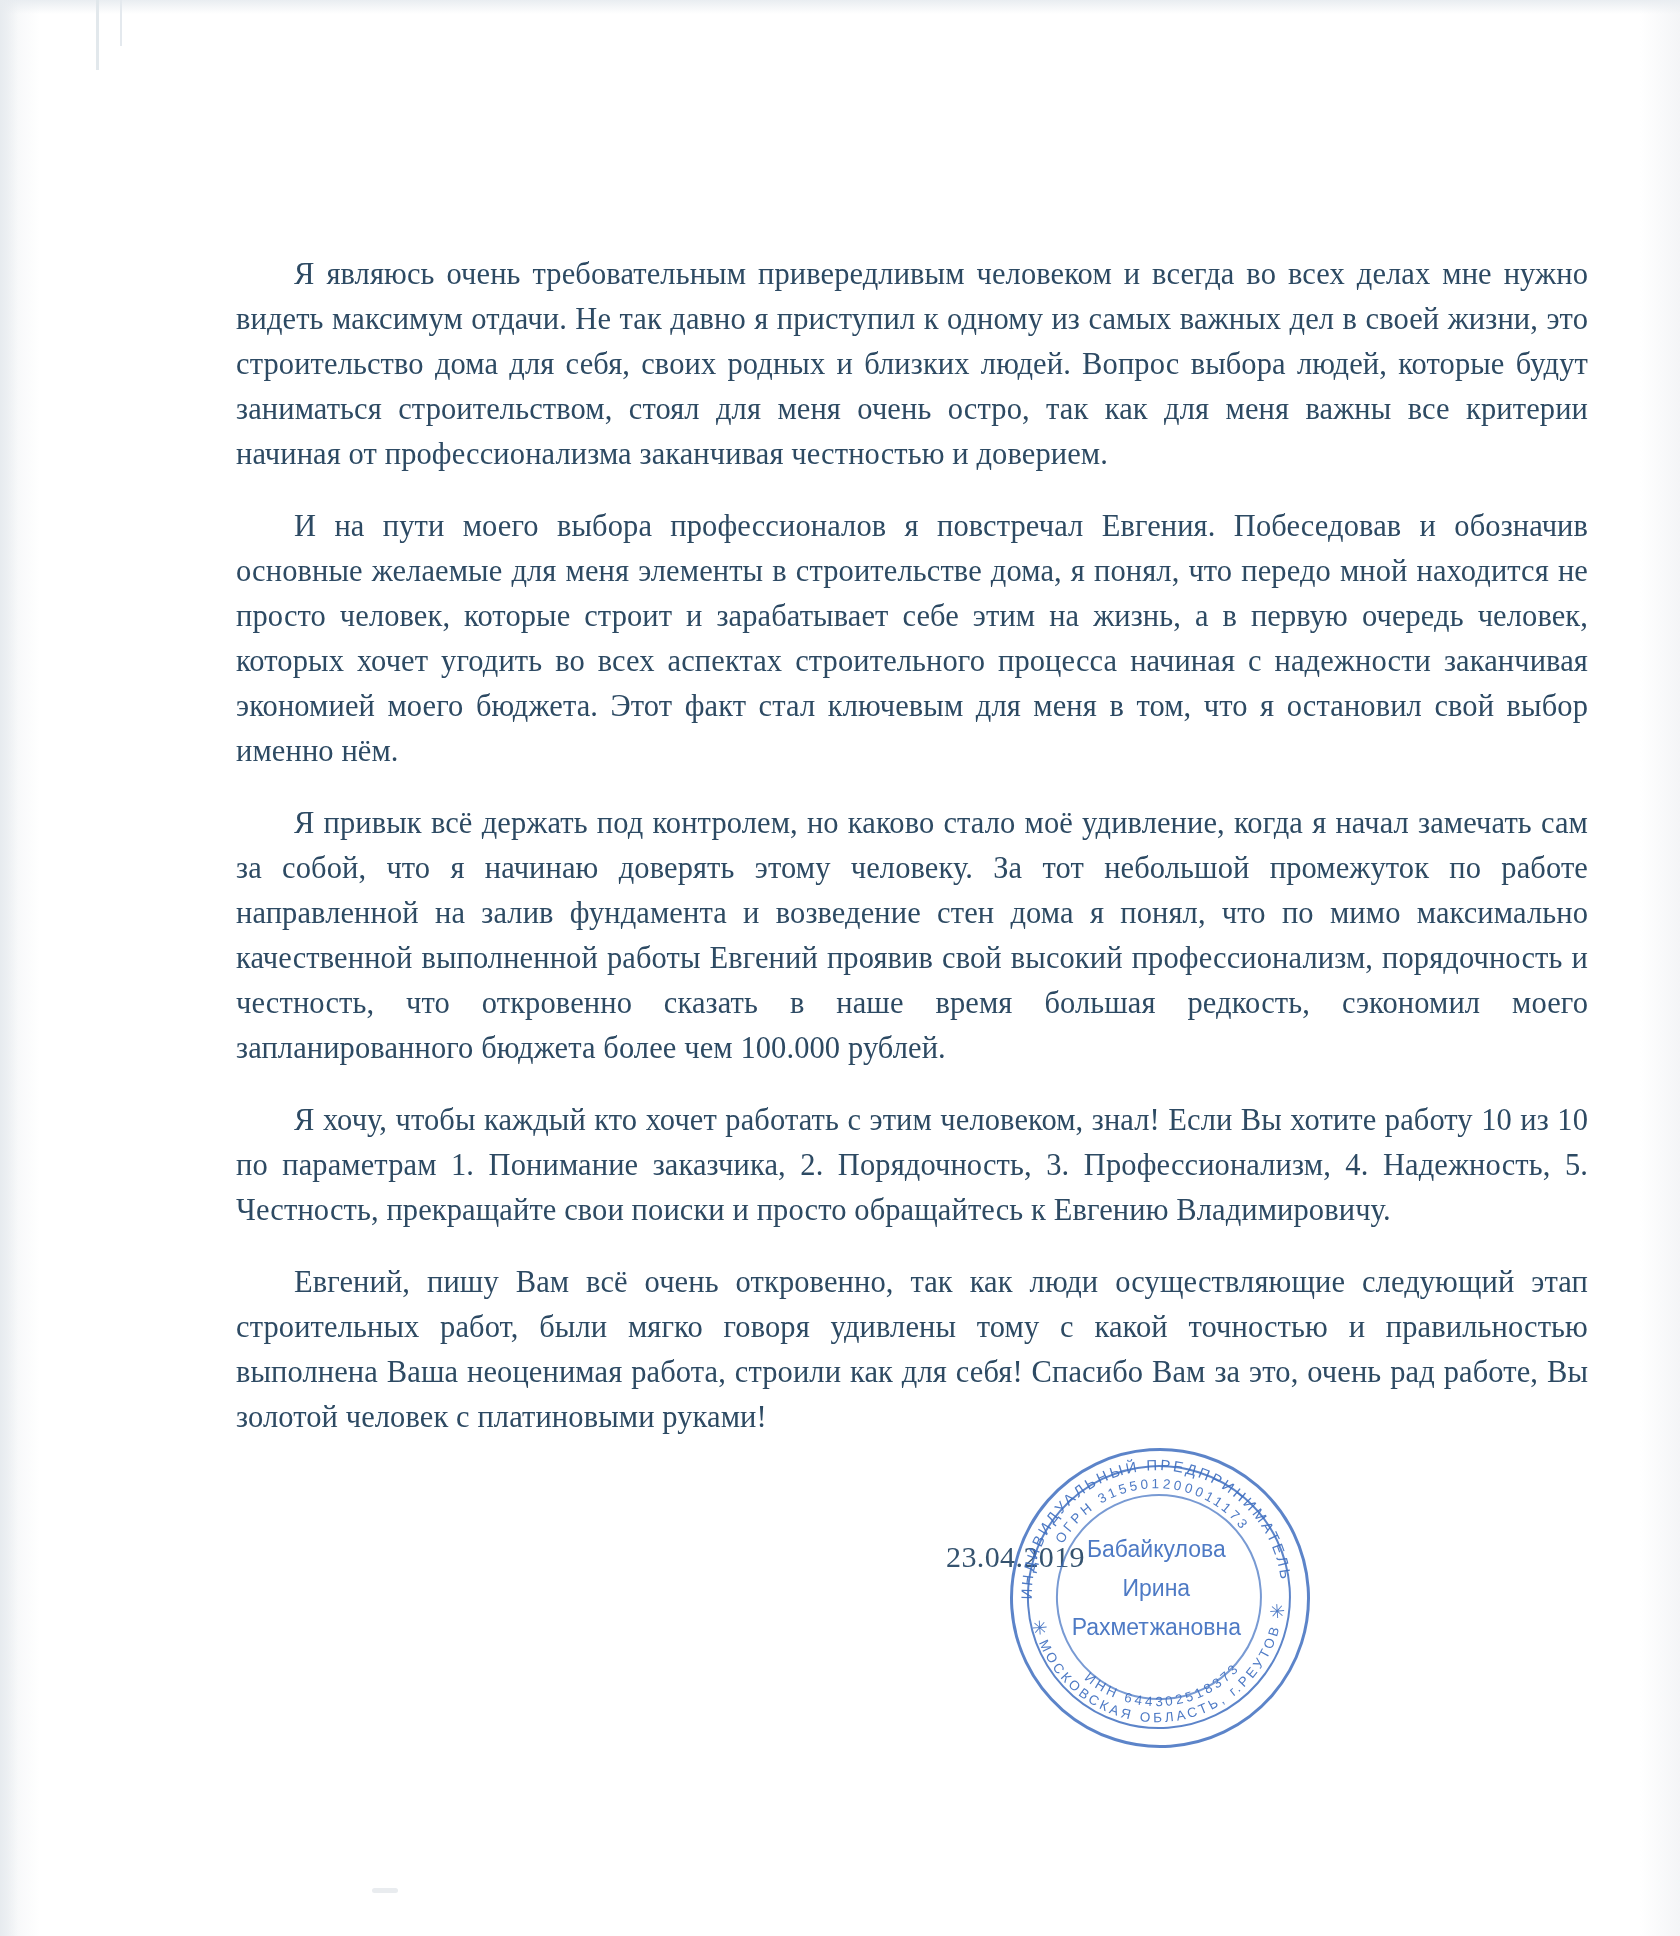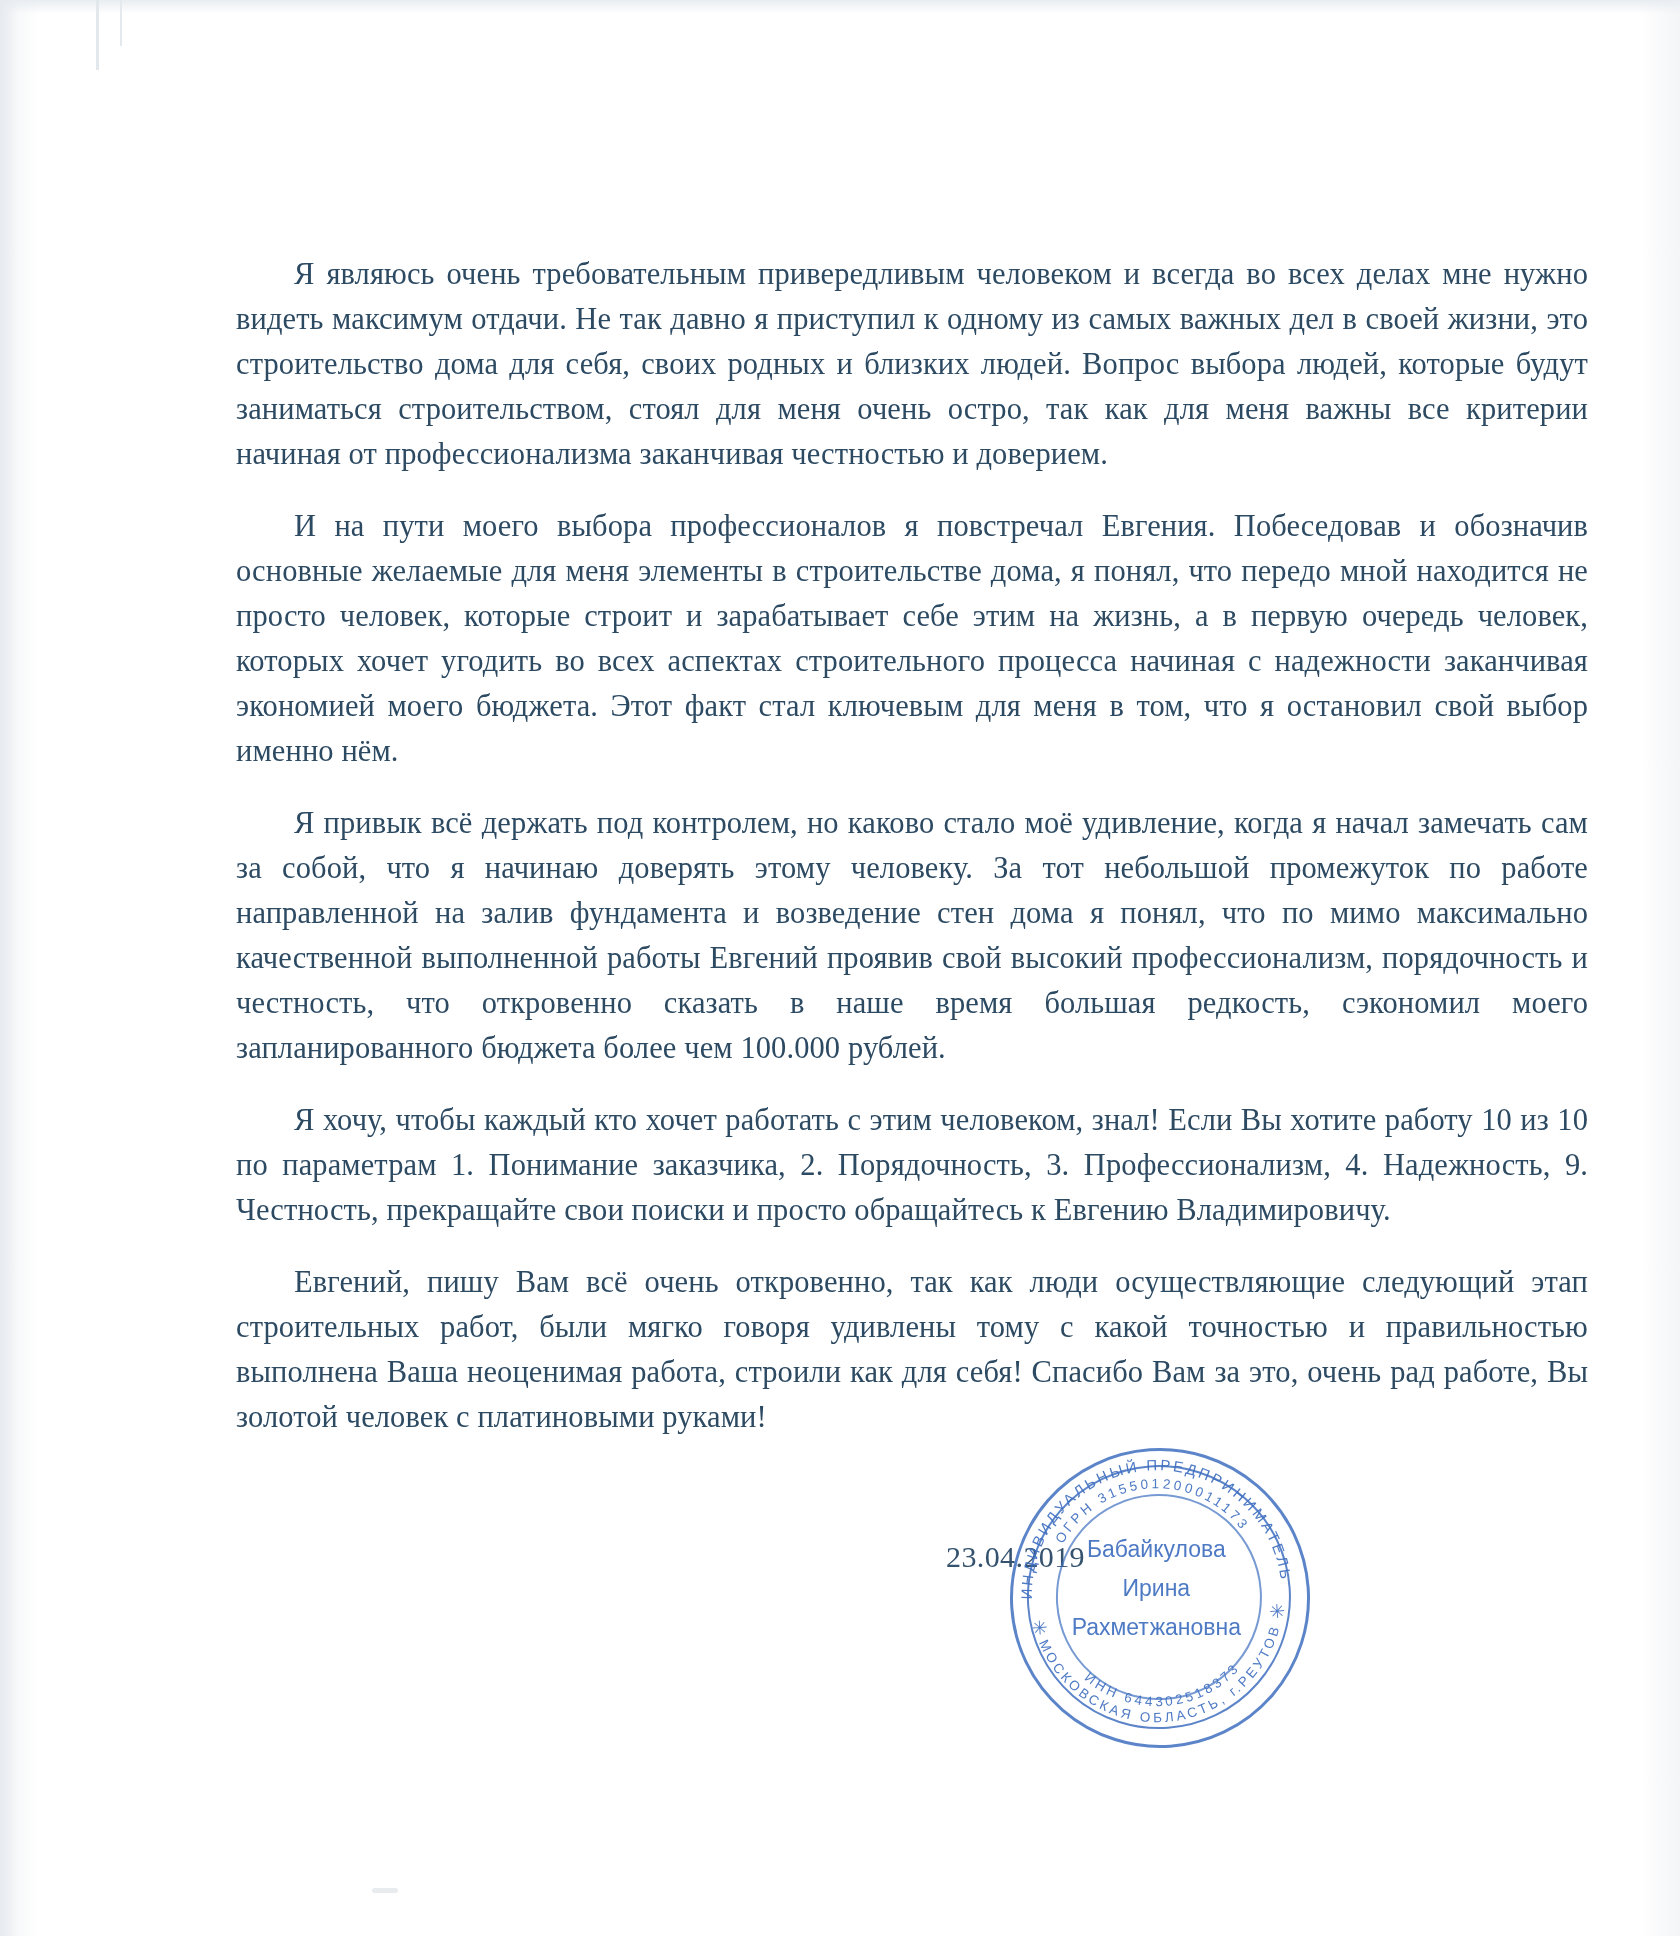--- a/index.html
+++ b/index.html
@@ -154,21 +154,21 @@
   <div class="scan-edge-top"></div>
   <div class="scan-edge-left"></div>
   <div class="scan-streak"></div>
   <div class="scan-streak2"></div>
   <div class="scan-speck"></div>
 
   <div class="letter-body">
     <p class="para">Я являюсь очень требовательным привередливым человеком и всегда во всех делах мне нужно видеть максимум отдачи. Не так давно я приступил к одному из самых важных дел в своей жизни, это строительство дома для себя, своих родных и близких людей. Вопрос выбора людей, которые будут заниматься строительством, стоял для меня очень остро, так как для меня важны все критерии начиная от профессионализма заканчивая честностью и доверием.</p>
     <p class="para">И на пути моего выбора профессионалов я повстречал Евгения. Побеседовав и обозначив основные желаемые для меня элементы в строительстве дома, я понял, что передо мной находится не просто человек, которые строит и зарабатывает себе этим на жизнь, а в первую очередь человек, которых хочет угодить во всех аспектах строительного процесса начиная с надежности заканчивая экономией моего бюджета. Этот факт стал ключевым для меня в том, что я остановил свой выбор именно нём.</p>
     <p class="para">Я привык всё держать под контролем, но каково стало моё удивление, когда я начал замечать сам за собой, что я начинаю доверять этому человеку. За тот небольшой промежуток по работе направленной на залив фундамента и возведение стен дома я понял, что по мимо максимально качественной выполненной работы Евгений проявив свой высокий профессионализм, порядочность и честность, что откровенно сказать в наше время большая редкость, сэкономил моего запланированного бюджета более чем 100.000 рублей.</p>
-    <p class="para">Я хочу, чтобы каждый кто хочет работать с этим человеком, знал! Если Вы хотите работу 10 из 10 по параметрам 1. Понимание заказчика, 2. Порядочность, 3. Профессионализм, 4. Надежность, 9. Честность, прекращайте свои поиски и просто обращайтесь к Евгению Владимировичу.</p>
+    <p class="para">Я хочу, чтобы каждый кто хочет работать с этим человеком, знал! Если Вы хотите работу 10 из 10 по параметрам 1. Понимание заказчика, 2. Порядочность, 3. Профессионализм, 4. Надежность, 5. Честность, прекращайте свои поиски и просто обращайтесь к Евгению Владимировичу.</p>
     <p class="para">Евгений, пишу Вам всё очень откровенно, так как люди осуществляющие следующий этап строительных работ, были мягко говоря удивлены тому с какой точностью и правильностью выполнена Ваша неоценимая работа, строили как для себя! Спасибо Вам за это, очень рад работе, Вы золотой человек с платиновыми руками!</p>
   </div>
 
   <div class="stamp-date">23.04.2019</div>
 
   <div class="stamp-wrap">
     <div class="stamp-ring-outer"></div>
     <div class="stamp-ring-mid"></div>
     <div class="stamp-ring-inner"></div>
 

